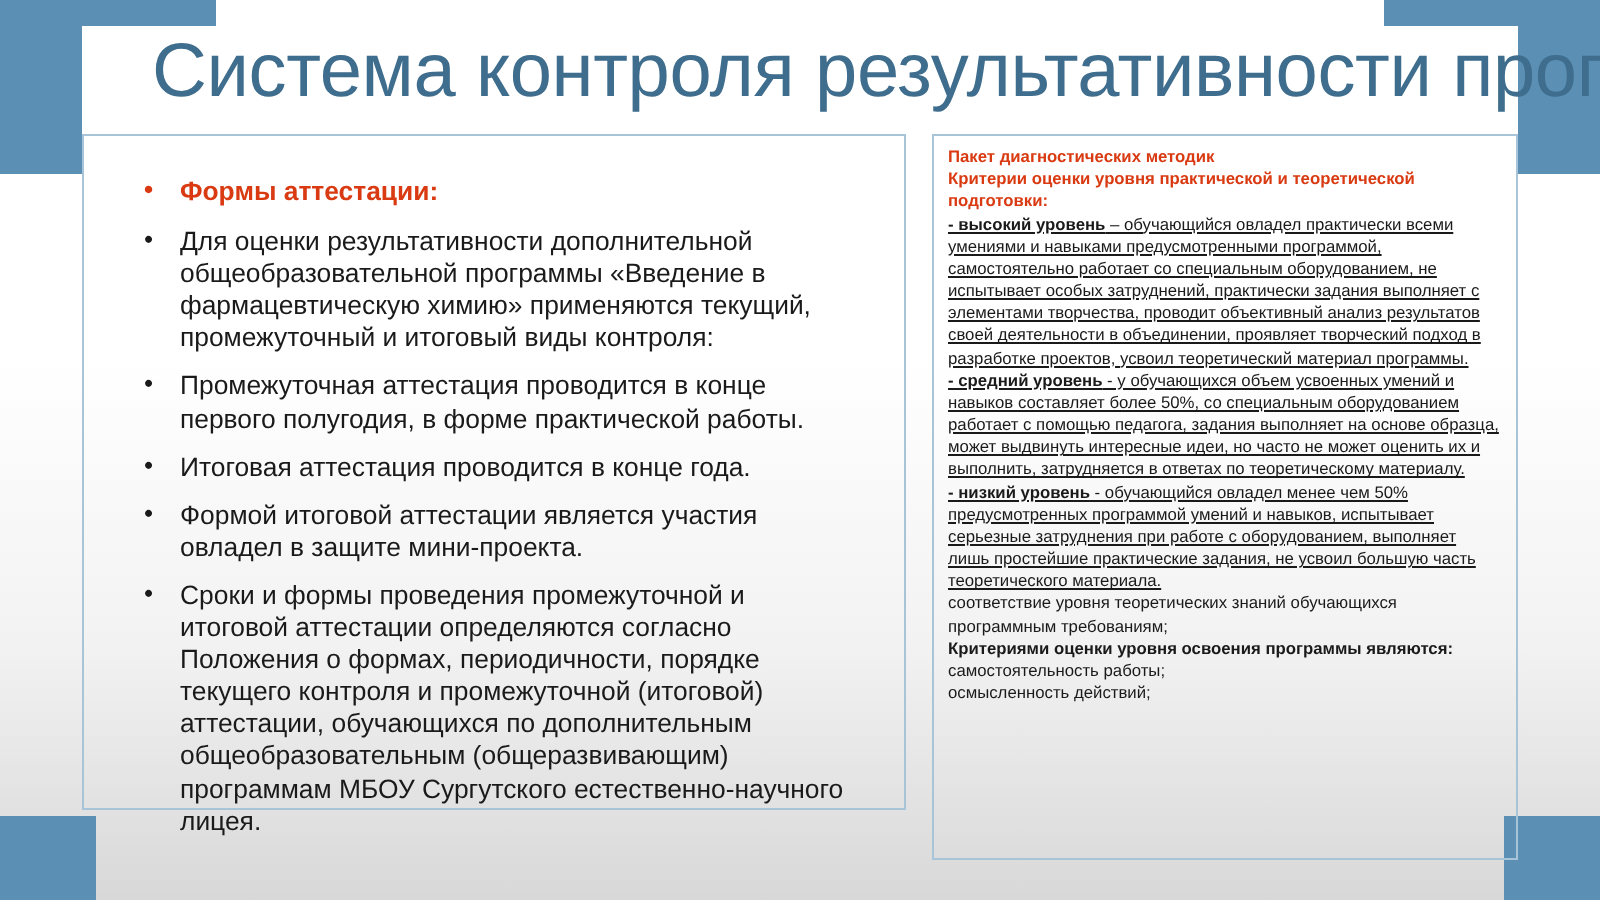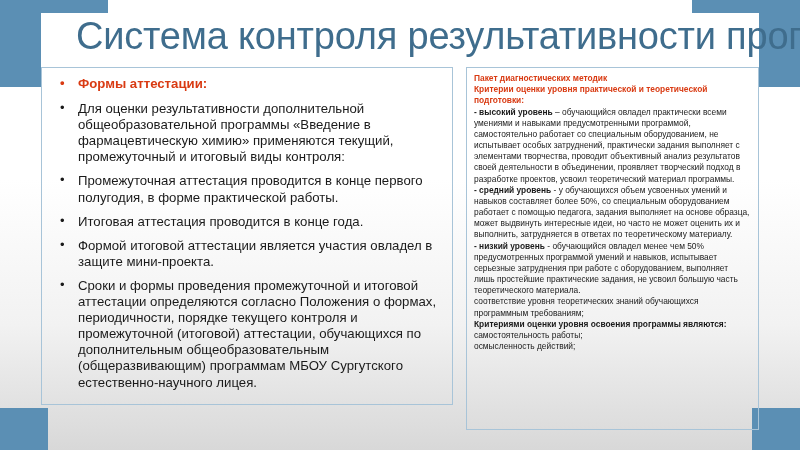--- a/index.html
+++ b/index.html
@@ -54,21 +54,21 @@
     top: 67px;
     width: 412px;
     height: 338px;
     border: 1px solid #A8C4D8;
     background: transparent;
     box-sizing: border-box;
     padding: 8px 10px 6px 10px;
   }
   .bullet-list {
     list-style: none;
-    margin: 0;
+    margin: 12px;
     padding: 0;
   }
   .bullet-list li {
     position: relative;
     padding-left: 26px;
     margin-bottom: 8px;
     color: #1A1A1A;
     font-size: 13.2px;
     line-height: 1.22;
   }
@@ -111,21 +111,21 @@
   .r-line.head {
     color: #D93A12;
     font-weight: bold;
   }
   .r-line .lvl {
     font-weight: bold;
   }
   .r-line.bold {
     font-weight: bold;
   }
-  .r-block { margin-bottom: 0; }
+  .r-block { margin-bottom: 0; text-decoration: underline; }
 </style>
 </head>
 <body>
 
 <div class="slide">
 
   <div class="deco deco-tl-v"></div>
   <div class="deco deco-tl-h"></div>
   <div class="deco deco-tr-v"></div>
   <div class="deco deco-tr-h"></div>

